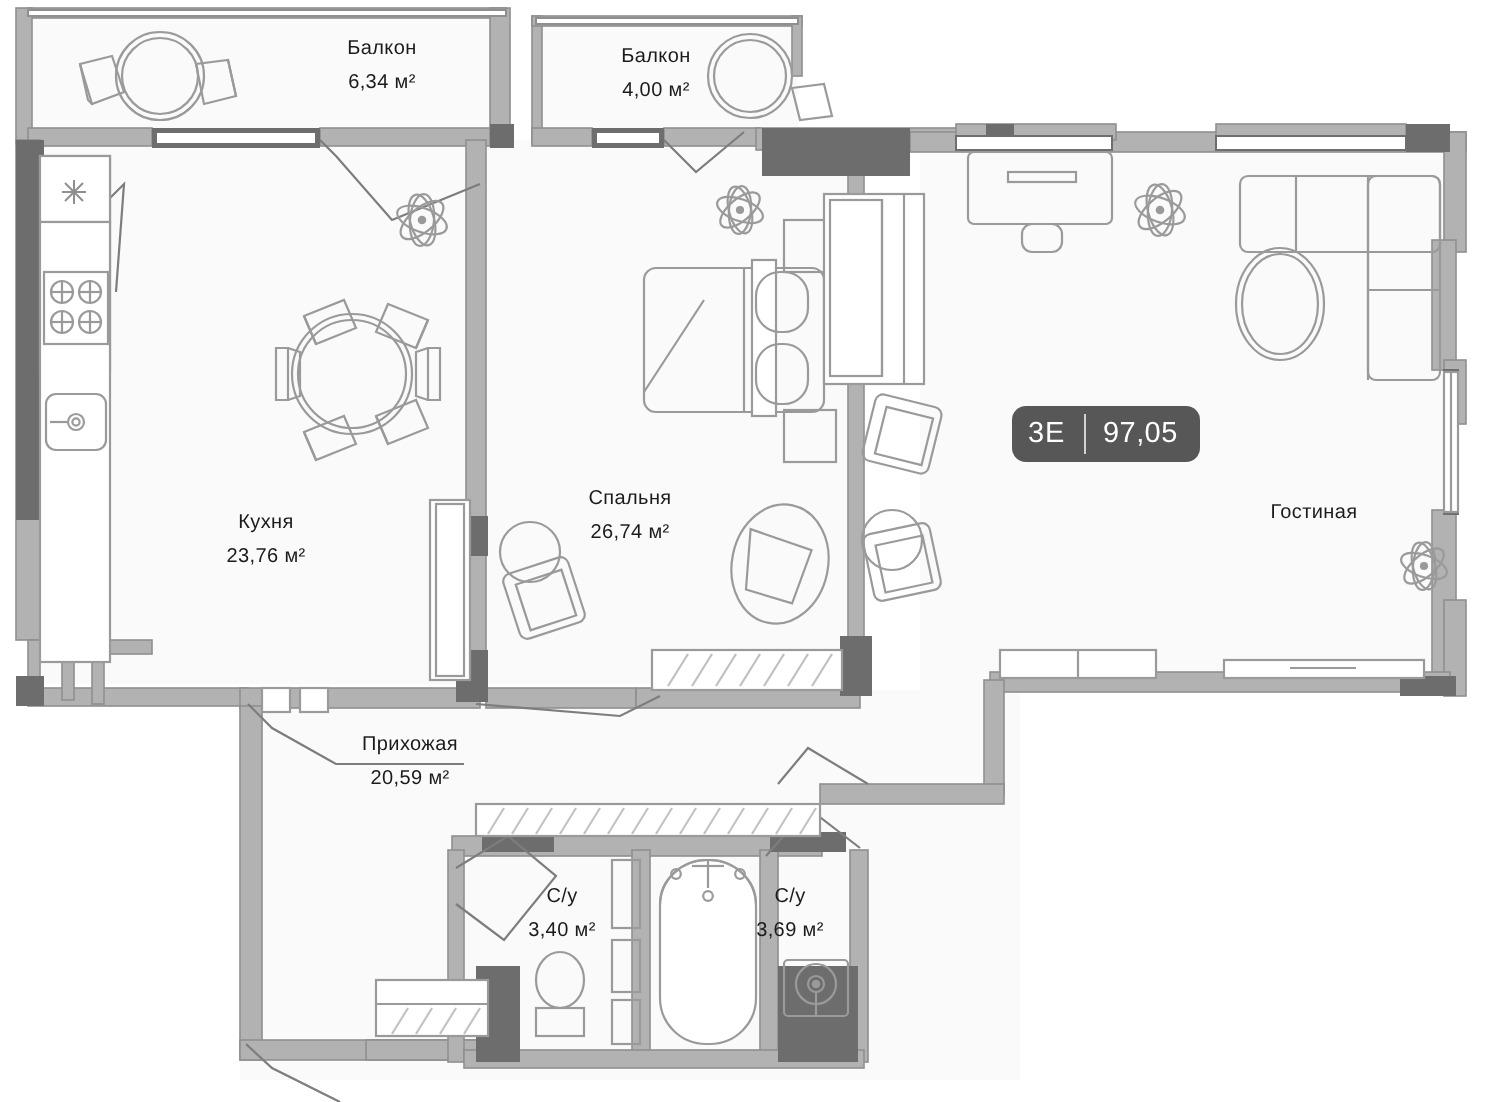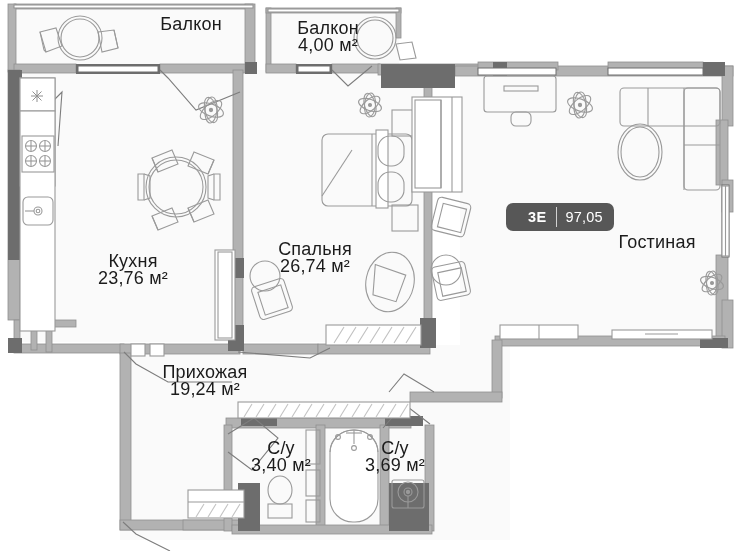--- a/index.html
+++ b/index.html
@@ -20,44 +20,44 @@
   }
   svg#floorplan {
     display: block;
     width: 753px;
     height: 551px;
   }
   .room-label {
     position: absolute;
     text-align: center;
     color: #1b1b1b;
-    font-size: 18px;
+    font-size: 10px;
     line-height: 17px;
     white-space: nowrap;
     pointer-events: none;
   }
   .room-label .rl-name { display: block; letter-spacing: .2px; }
   .room-label .rl-area { display: block; letter-spacing: .2px; }
 
   .badge {
     position: absolute;
     display: flex;
     align-items: stretch;
     background: #575757;
     border-radius: 7px;
     overflow: hidden;
     height: 28px;
     color: #ffffff;
   }
   .badge .bdg-type {
     display: flex;
     align-items: center;
-    padding: 0 9px 0 22px;
+    padding: 0 9px 0 8px;
     font-size: 14.5px;
-    font-weight: bold;
+    font-weight: normal;
     letter-spacing: .4px;
   }
   .badge .bdg-sep {
     width: 1px;
     background: #d2d2d2;
     margin: 4px 0;
   }
   .badge .bdg-area {
     display: flex;
     align-items: center;
@@ -424,44 +424,45 @@
       <rect x="392" y="480" width="32" height="28" rx="2"></rect>
       <circle cx="408" cy="492" r="10"></circle>
       <circle cx="408" cy="492" r="4"></circle>
       <circle cx="408" cy="492" r="1.6" fill="#9a9a9a"></circle>
       <line x1="408" y1="496" x2="408" y2="508"></line>
     </g>
   </svg>
 
   <div class="room-label" style="left:126px; top:16px; width:130px;">
     <span class="rl-name">Балкон</span>
+    <span class="rl-area">6,34 м²</span>
   </div>
 
   <div class="room-label" style="left:268px; top:20px; width:120px;">
     <span class="rl-name">Балкон</span>
     <span class="rl-area">4,00 м²</span>
   </div>
 
   <div class="room-label" style="left:68px; top:253px; width:130px;">
     <span class="rl-name">Кухня</span>
     <span class="rl-area">23,76 м²</span>
   </div>
 
   <div class="room-label" style="left:250px; top:241px; width:130px;">
     <span class="rl-name">Спальня</span>
     <span class="rl-area">26,74 м²</span>
   </div>
 
-  <div class="room-label" style="left:582px; top:234px; width:150px;">
+  <div class="room-label" style="left:582px; top:248px; width:150px;">
     <span class="rl-name">Гостиная</span>
   </div>
 
   <div class="room-label" style="left:135px; top:364px; width:140px;">
     <span class="rl-name">Прихожая</span>
-    <span class="rl-area">19,24 м²</span>
+    <span class="rl-area">20,59 м²</span>
   </div>
 
   <div class="room-label" style="left:236px; top:440px; width:90px;">
     <span class="rl-name">С/у</span>
     <span class="rl-area">3,40 м²</span>
   </div>
 
   <div class="room-label" style="left:350px; top:440px; width:90px;">
     <span class="rl-name">С/у</span>
     <span class="rl-area">3,69 м²</span>

